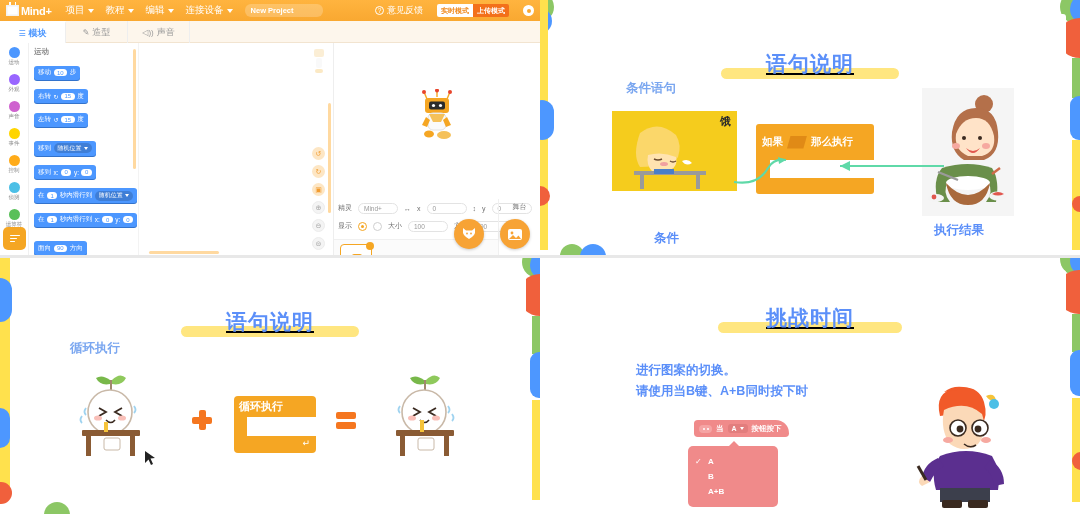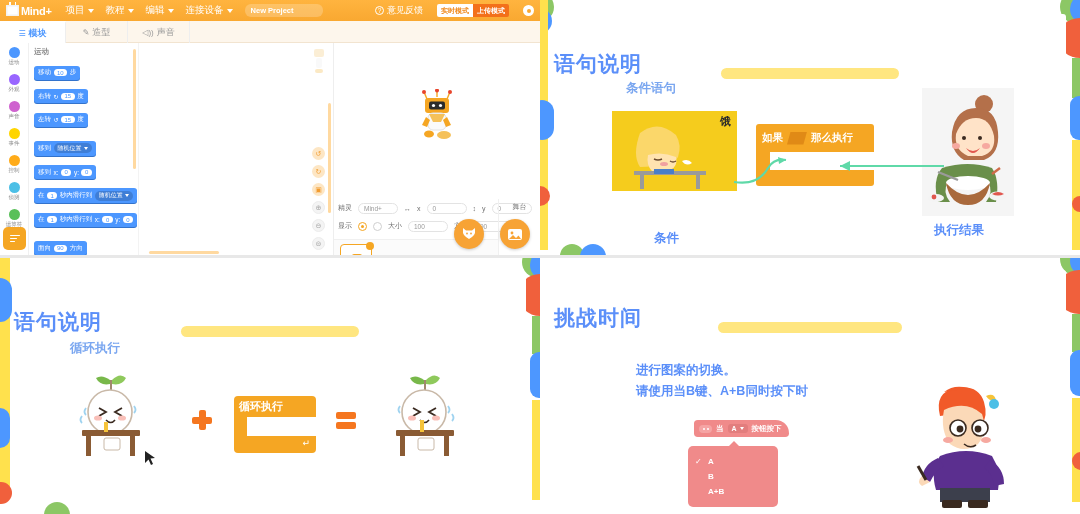--- a/index.html
+++ b/index.html
@@ -171,34 +171,34 @@
          background:#f7a335; display:flex; align-items:center; justify-content:center;
          box-shadow: 0 1px 3px rgba(0,0,0,.2); cursor:pointer; z-index: 12; }
   .fab.sprite { right: 56px; bottom: 7px; }
   .fab.bg     { right: 10px; bottom: 7px; }
 
   
   .slide { position:absolute; inset:0; background:#fff; overflow:hidden; }
   .slide-inner { position:absolute; left: 14px; top: 14px; right: 14px; bottom: 14px;
                  background:#fff; border-radius: 3px; z-index: 5; }
   .deco { position:absolute; border-radius:50%; z-index:1; }
-  .slide-title-wrap { position:absolute; left:0; right:0; text-align:left; }
+  .slide-title-wrap { position:absolute; left:0; right:0; text-align:center;text-decoration:underline; }
   .title-hl { position:absolute; left:50%; transform:translateX(-50%);
               height: 11px; border-radius: 6px; background:#ffe680; z-index:1; }
   .slide-title { position:relative; z-index:2; font-size: 21px; font-weight:bold;
                  color:#5b8ff9; letter-spacing: 1px;
                  font-family:"DejaVu Sans","Liberation Sans",sans-serif; }
   .sub-label { position:absolute; font-size: 12.5px; color:#7ba7f0; font-weight:bold; }
   .cap-label { position:absolute; font-size: 12.5px; color:#5b8ff9; font-weight:bold; }
   .body-text { position:absolute; font-size: 12.5px; color:#5b8ff9; font-weight:bold;
                line-height: 21px; }
 
   
   .ifblk { position:absolute; z-index:6; }
-  .ifblk .top { width: 118px; height: 28px; background:#f5a623; border-radius: 3px 3px 0 0;
+  .ifblk .top { width: 118px; height: 36px; background:#f5a623; border-radius: 3px 3px 0 0;
                 display:flex; align-items:center; color:#fff; font-size: 10.5px;
                 font-weight:bold; padding-left: 6px; gap: 4px; }
   .ifblk .hexslot { width: 20px; height: 13px; background:#e08a16;
                     clip-path: polygon(18% 0,100% 0,82% 100%,0 100%); }
   .ifblk .mid { width: 14px; height: 18px; background:#f5a623; position:relative; }
   .ifblk .mid:after { content:""; position:absolute; left:14px; top:0; width: 104px; height:18px; background:#fff; }
   .ifblk .notch { position:absolute; left: 14px; top:0; width: 16px; height: 6px;
                   background:#f5a623; border-radius: 0 0 4px 4px; }
   .ifblk .bot { width: 118px; height: 16px; background:#f5a623; border-radius: 0 0 3px 3px; }
 

